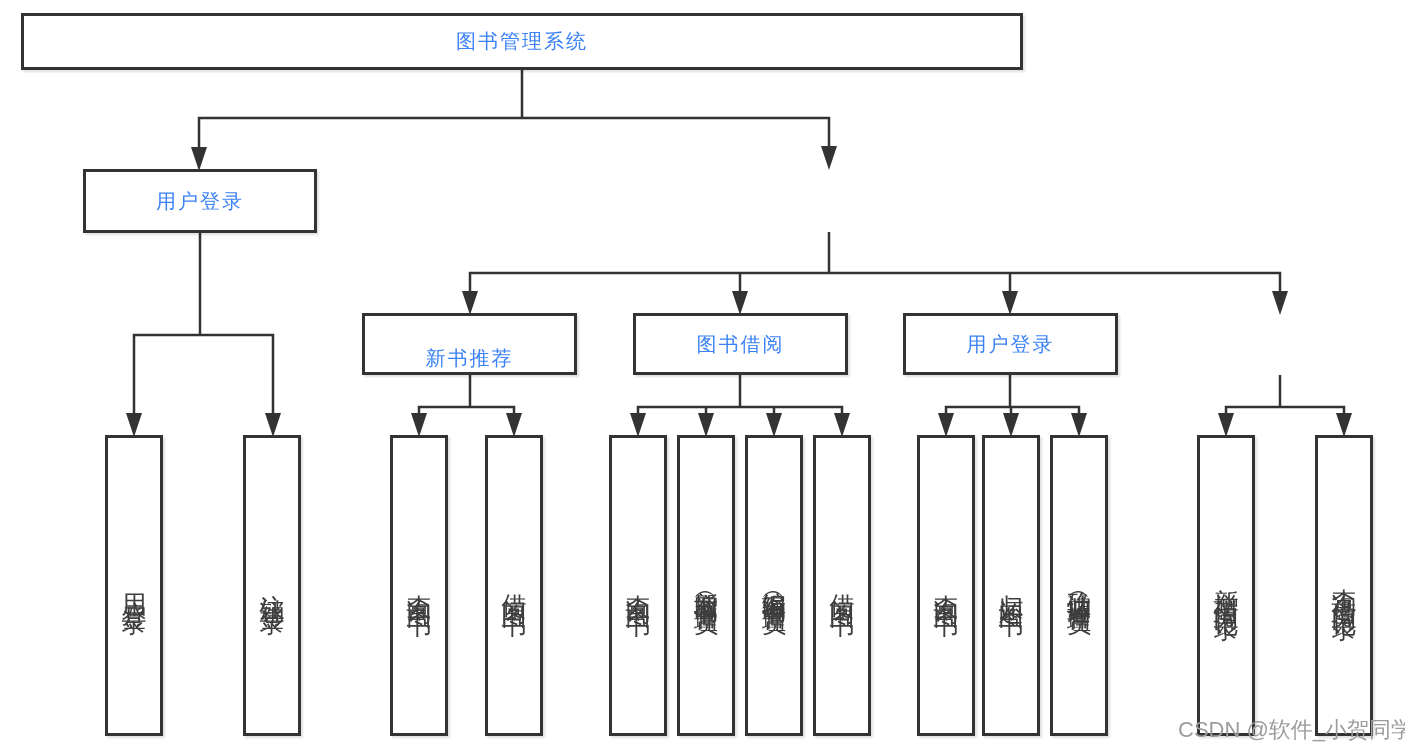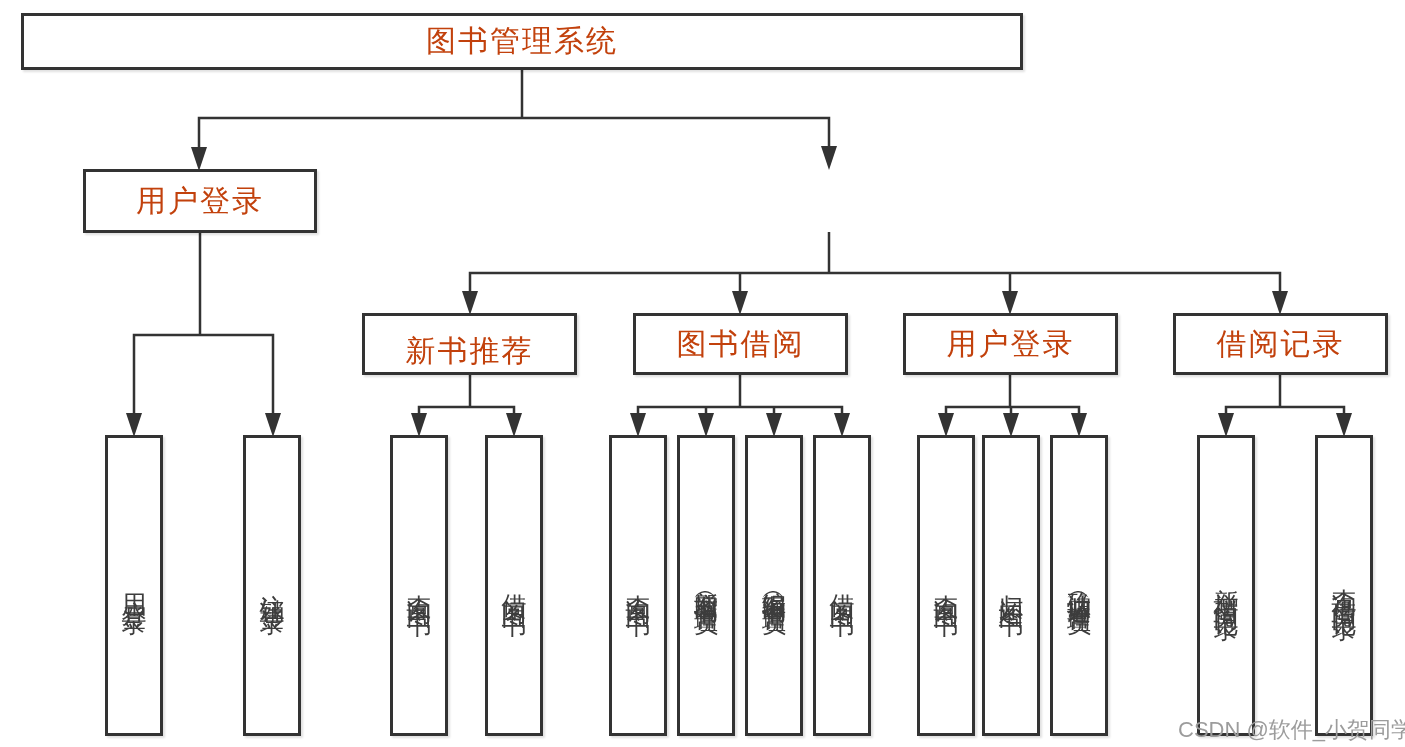--- a/index.html
+++ b/index.html
@@ -10,22 +10,22 @@
     overflow:hidden;
     font-family:"Liberation Sans", sans-serif;
   }
   #wires{position:absolute;left:0;top:0;z-index:1;}
   .hnode{
     position:absolute;
     box-sizing:border-box;
     background:#ffffff;
     border:3px solid #333333;
     display:flex;align-items:center;justify-content:center;
-    color:#c2410c;
-    font-size:30px;
+    color:#3b82f6;
+    font-size:20px;
     letter-spacing:2px;
     z-index:2;
     box-shadow:2px 2px 2px rgba(0,0,0,0.12);
     white-space:nowrap;
   }
   .vnode{
     position:absolute;
     top:435px;height:301px;width:58px;
     box-sizing:border-box;
     background:#ffffff;
@@ -123,23 +123,20 @@
 
   <div class="hnode" style="left:362px;top:313px;width:215px;height:62px;align-items:flex-end;">
     <span>新书推荐</span>
   </div>
   <div class="hnode" style="left:633px;top:313px;width:215px;height:62px;">
     <span>图书借阅</span>
   </div>
   <div class="hnode" style="left:903px;top:313px;width:215px;height:62px;">
     <span>用户登录</span>
   </div>
-  <div class="hnode" style="left:1173px;top:313px;width:215px;height:62px;">
-    <span>借阅记录</span>
-  </div>
 
   <div class="vnode" style="left:105px;">
     <span>用户登录</span>
   </div>
   <div class="vnode" style="left:243px;">
     <span>注销登录</span>
   </div>
 
   <div class="vnode" style="left:390px;">
     <span>查询图书</span>

